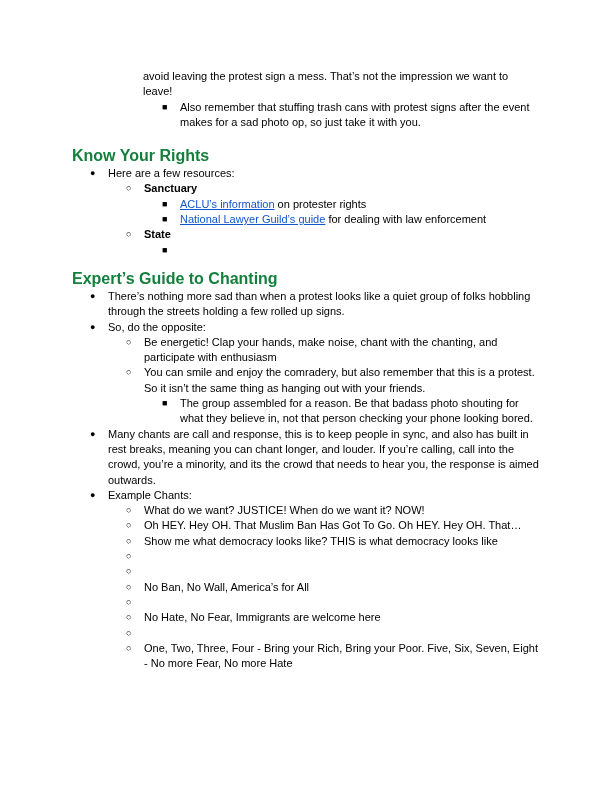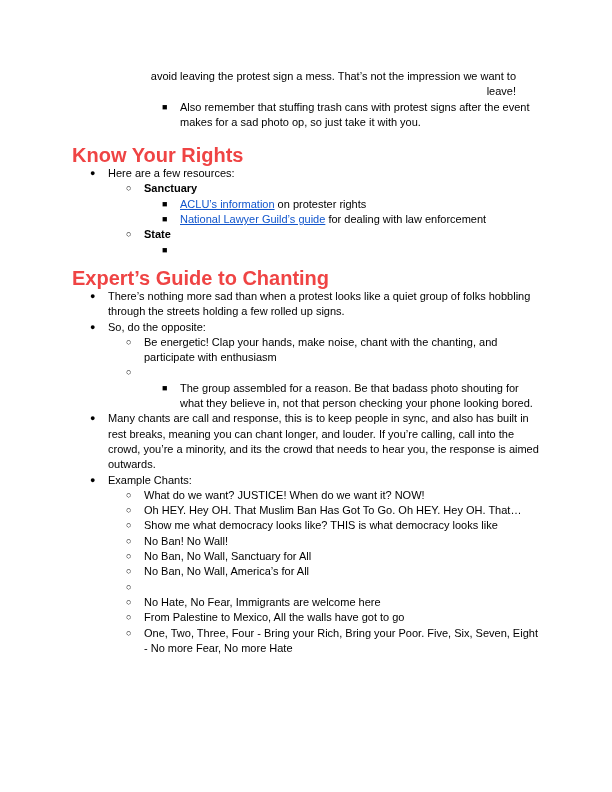--- a/index.html
+++ b/index.html
@@ -13,26 +13,26 @@
   .page {
     box-sizing: border-box;
     width: 612px; height: 792px;
     padding: 69px 72px 0 72px;
     background: #ffffff;
     overflow: hidden;
   }
   .doc { font-size: 11px; line-height: 15.3px; }
 
   
-  .carry { margin-left: 48px; width: 396px; text-align: right; }
+  .carry { margin-left: 71px; width: 396px; }
 
   
   h2 {
-    font-size: 20px; line-height: 17px;
-    font-weight: 700; color: #ef4444;
+    font-size: 16px; line-height: 17px;
+    font-weight: 700; color: #15803d;
     margin: 17px 0 2px 0;
   }
   h2.second { margin-top: 12px; }
 
   
   .li { display: flex; min-height: 15.3px; }
   .li .marker {
     flex: 0 0 18px; width: 18px;
     font-size: 9px; line-height: 15.3px;
     color: #000000;
@@ -101,20 +101,21 @@
     <span class="t">So, do the opposite:</span>
   </div>
 
   <div class="li l2">
     <span class="marker">○</span>
     <span class="t">Be energetic! Clap your hands, make noise, chant with the chanting, and participate with enthusiasm</span>
   </div>
 
   <div class="li l2">
     <span class="marker">○</span>
+    <span class="t">You can smile and enjoy the comradery, but also remember that this is a protest. So it isn’t the same thing as hanging out with your friends.</span>
   </div>
 
   <div class="li l3">
     <span class="marker">■</span>
     <span class="t">The group assembled for a reason. Be that badass photo shouting for what they believe in, not that person checking your phone looking bored.</span>
   </div>
 
   <div class="li l1">
     <span class="marker">●</span>
     <span class="t">Many chants are call and response, this is to keep people in sync, and also has built in rest breaks, meaning you can chant longer, and louder. If you’re calling, call into the crowd, you’re a minority, and its the crowd that needs to hear you, the response is aimed outwards.</span>
@@ -135,45 +136,42 @@
     <span class="t">Oh HEY. Hey OH. That Muslim Ban Has Got To Go. Oh HEY. Hey OH. That…</span>
   </div>
 
   <div class="li l2">
     <span class="marker">○</span>
     <span class="t">Show me what democracy looks like? THIS is what democracy looks like</span>
   </div>
 
   <div class="li l2">
     <span class="marker">○</span>
-    <span class="t">No Ban! No Wall!</span>
   </div>
 
   <div class="li l2">
     <span class="marker">○</span>
-    <span class="t">No Ban, No Wall, Sanctuary for All</span>
   </div>
 
   <div class="li l2">
     <span class="marker">○</span>
     <span class="t">No Ban, No Wall, America’s for All</span>
   </div>
 
   <div class="li l2">
     <span class="marker">○</span>
   </div>
 
   <div class="li l2">
     <span class="marker">○</span>
     <span class="t">No Hate, No Fear, Immigrants are welcome here</span>
   </div>
 
   <div class="li l2">
     <span class="marker">○</span>
-    <span class="t">From Palestine to Mexico, All the walls have got to go</span>
   </div>
 
   <div class="li l2">
     <span class="marker">○</span>
     <span class="t">One, Two, Three, Four - Bring your Rich, Bring your Poor. Five, Six, Seven, Eight - No more Fear, No more Hate</span>
   </div>
 
 </div>
 
 </body></html>

